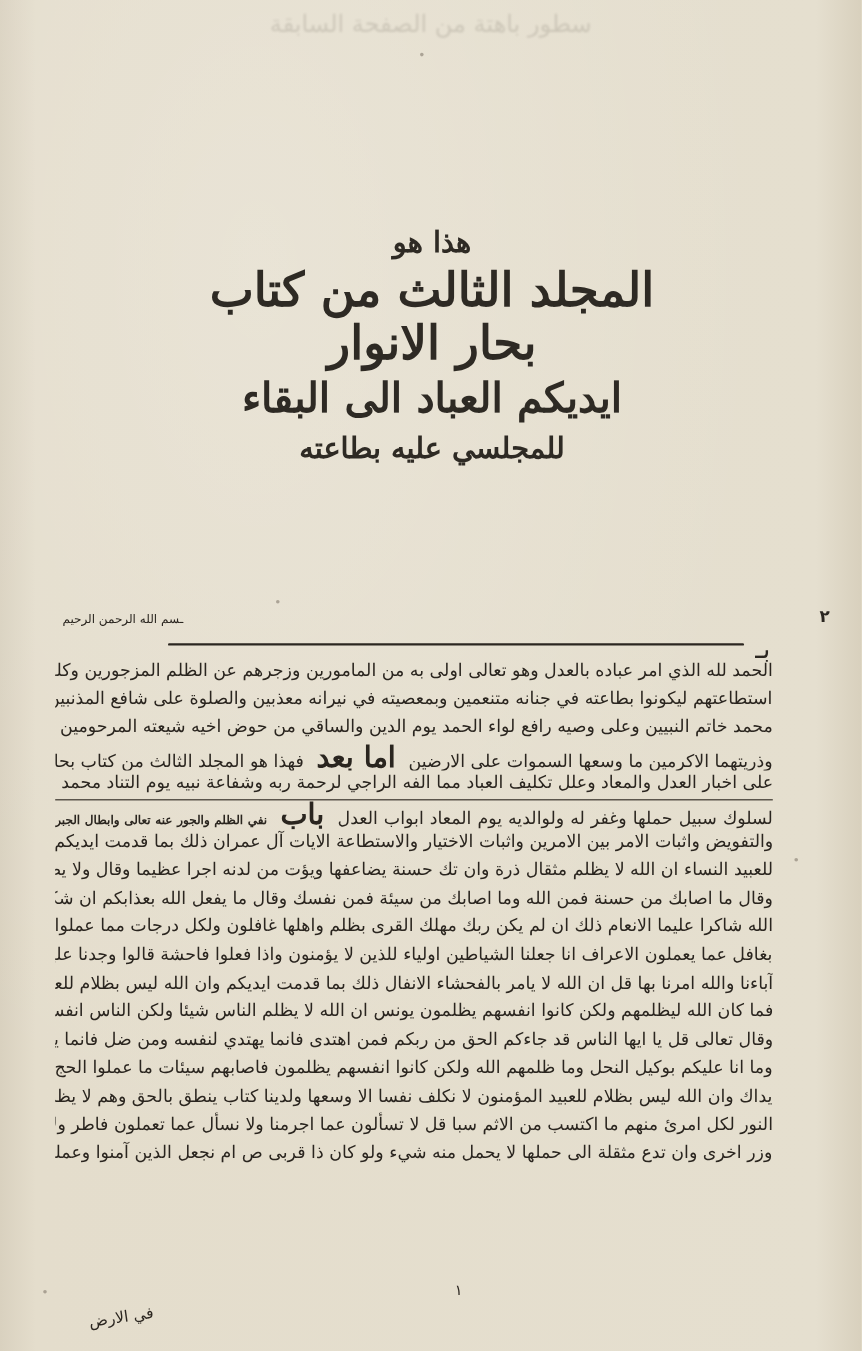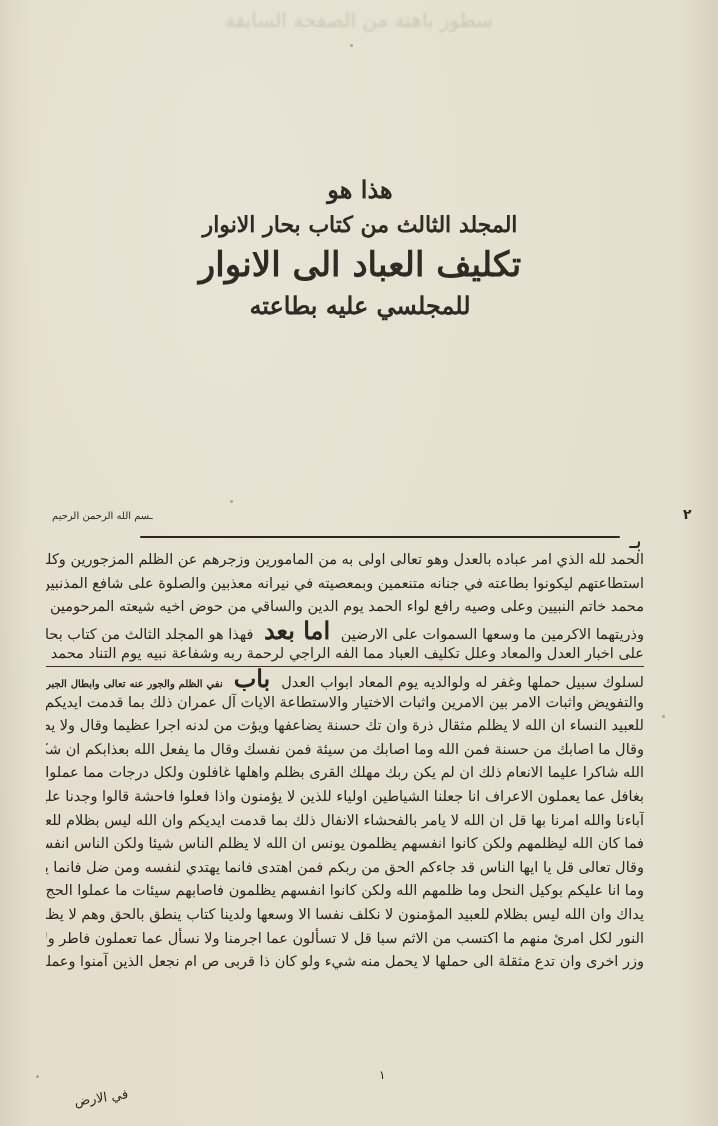--- a/index.html
+++ b/index.html
@@ -15,26 +15,26 @@
     background:
       radial-gradient(ellipse at 30% 20%, rgba(255,255,255,0.18), rgba(0,0,0,0) 60%),
       linear-gradient(90deg, #d9d1bf 0px, #e4ddcc 30px, #e5dfcf 680px, #d8d0bd 718px);
   }
   .bleed {
     position: absolute; left: 40px; right: 40px; top: 0; height: 130px;
     opacity: 0.18; direction: rtl; font-size: 20px; line-height: 40px;
     color: #5a5348; filter: blur(1px); overflow: hidden; text-align: center;
   }
   .title-block {
-    position: absolute; left: 150px; top: 172px; width: 420px;
+    position: absolute; left: 150px; top: 184px; width: 420px;
     direction: rtl; text-align: center;
     font-family: "DejaVu Serif", serif; font-weight: bold; color: #2e2a24;
   }
   .title-block .l0 { font-size: 24px; line-height: 36px; }
-  .title-block .l1 { font-size: 22px; line-height: 32px; }
+  .title-block .l1 { font-size: 39px; line-height: 44px; }
   .title-block .l2 { font-size: 30px; line-height: 44px; }
   .title-block .l3 { font-size: 34px; line-height: 48px; }
   .title-block .l4 { font-size: 24px; line-height: 36px; }
 
   .page-num {
     position: absolute; left: 683px; top: 506px; font-size: 14px; font-weight: bold;
   }
   .basmala-row {
     position: absolute; left: 52px; top: 516px; width: 590px; height: 30px;
     direction: rtl;
@@ -66,21 +66,21 @@
 </head>
 <body>
 
 <div class="page">
 
   <div class="bleed">سطور باهتة من الصفحة السابقة</div>
 
   <div class="title-block">
     <div class="l0">هذا هو</div>
     <div class="l1">المجلد الثالث من كتاب بحار الانوار</div>
-    <div class="l3">تكليف العباد الى الانوار</div>
+    <div class="l3">ايديكم العباد الى البقاء</div>
     <div class="l4">للمجلسي عليه بطاعته</div>
   </div>
 
   <div class="page-num">٢</div>
 
   <div class="basmala-row">
     <span class="ba">بـ</span>
     <div class="rule"></div>
     <span class="rest">ـسم الله الرحمن الرحيم</span>
   </div>

